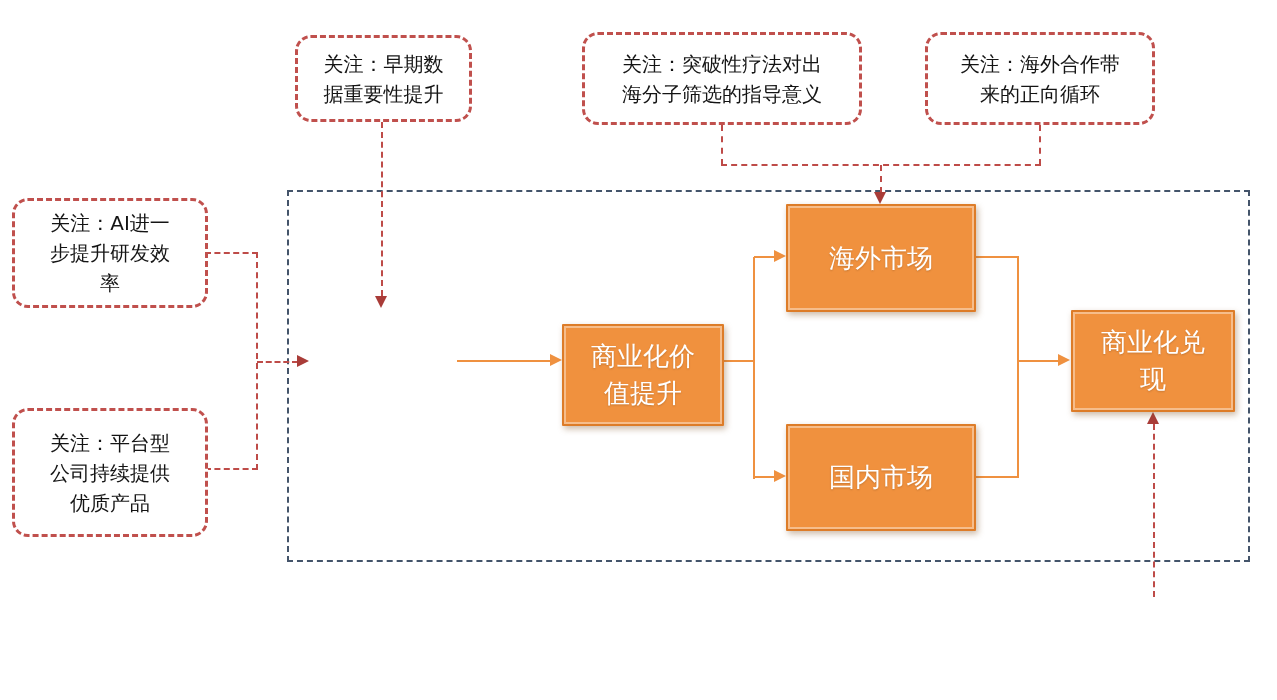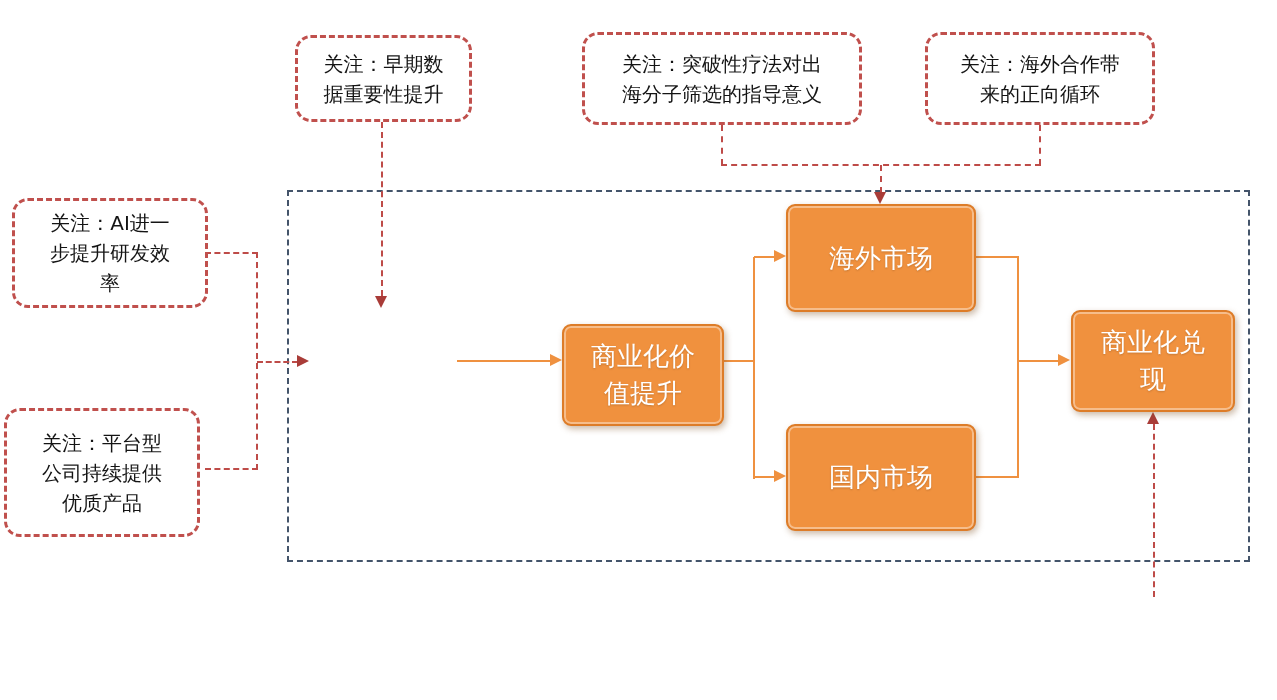--- a/index.html
+++ b/index.html
@@ -2,21 +2,21 @@
 <html><head>
 <meta charset="utf-8">
 <style>
   html,body{margin:0;padding:0;background:#ffffff;}
   body{font-family:"DejaVu Sans","Liberation Sans",sans-serif;}
   .canvas{position:relative;width:1277px;height:700px;background:#ffffff;overflow:hidden;}
 
   
   .fbox{
     position:absolute;box-sizing:border-box;
-    background:var(--box-fill);border:2px solid var(--box-border);border-radius:9px;
+    background:var(--box-fill);border:2px solid var(--box-border);border-radius:1px;
     box-shadow:inset 0 0 0 2px rgba(255,255,255,0.40), 2px 3px 6px rgba(130,85,40,0.40);
     display:flex;align-items:center;justify-content:center;
     color:#ffffff;font-size:26px;line-height:1.42;text-align:center;
     white-space:pre-line;text-shadow:0 1px 2px rgba(0,0,0,0.18);
   }
 
   
   .callout{
     position:absolute;box-sizing:border-box;background:#ffffff;
     border:3px dashed var(--callout-border);border-radius:16px;
@@ -93,17 +93,17 @@
 
   <div class="callout" style="left:582px;top:32px;width:280px;height:93px;">关注：突破性疗法对出
 海分子筛选的指导意义</div>
   <div class="callout" style="left:295px;top:35px;width:177px;height:87px;">关注：早期数
 据重要性提升</div>
   <div class="callout" style="left:925px;top:32px;width:230px;height:93px;">关注：海外合作带
 来的正向循环</div>
   <div class="callout" style="left:12px;top:198px;width:196px;height:110px;">关注：AI进一
 步提升研发效
 率</div>
-  <div class="callout" style="left:4px;top:408px;width:196px;height:129px;">关注：平台型
+  <div class="callout" style="left:12px;top:408px;width:196px;height:129px;">关注：平台型
 公司持续提供
 优质产品</div>
 
 </div>
 
 </body></html>

